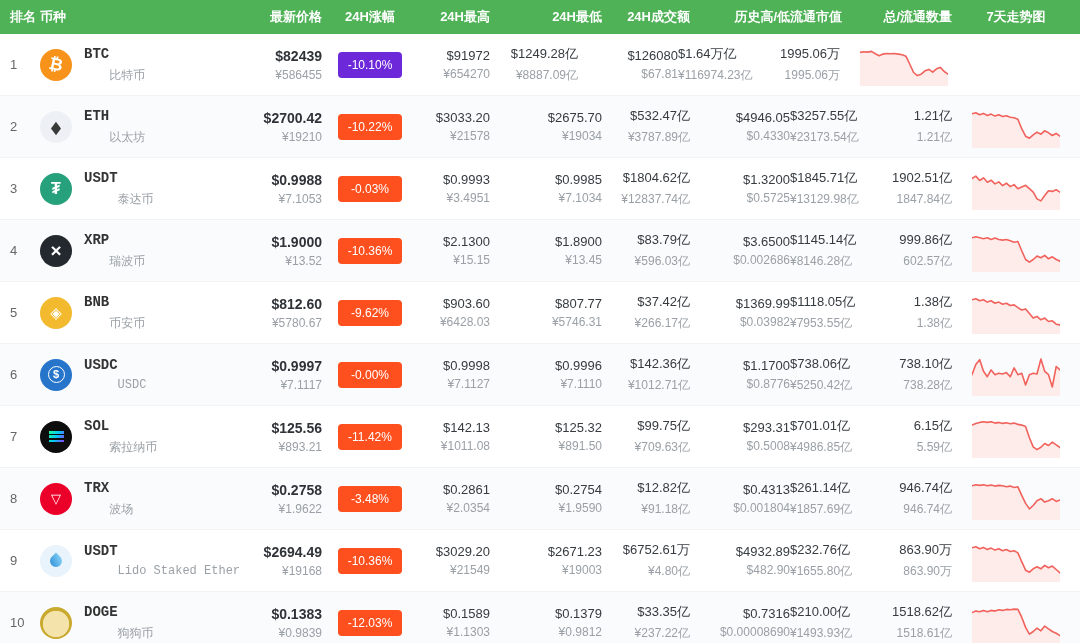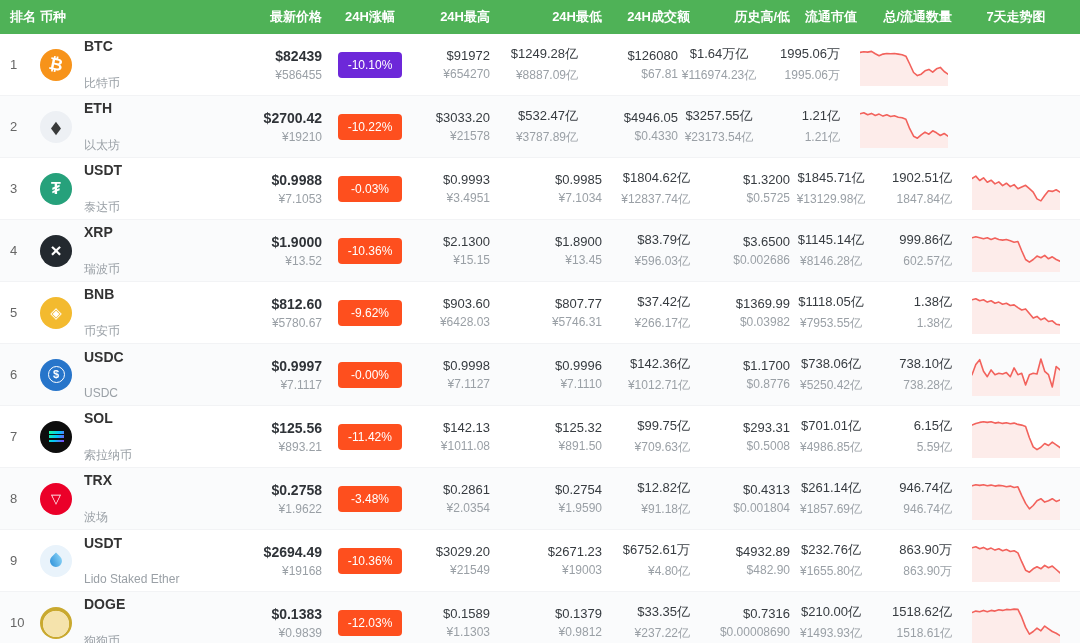--- a/index.html
+++ b/index.html
@@ -15,37 +15,37 @@
   }
   .cell{box-sizing:border-box;flex:none;}
   .c-rank{width:40px;padding-left:10px;text-align:left;}
   .c-coin{width:210px;text-align:left;}
   .c-price{width:72px;text-align:right;}
   .c-change{width:96px;text-align:center;}
   .c-high{width:72px;text-align:right;}
   .c-low{width:112px;text-align:right;}
   .c-vol{width:88px;text-align:right;}
   .c-hist{width:100px;text-align:right;}
-  .c-mcap{width:82px;text-align:center;}
+  .c-mcap{width:82px;text-align:left;}
   .c-qty{width:80px;text-align:right;}
   .c-spark{width:128px;text-align:center;}
   
   .row{
     display:flex;align-items:center;height:61px;background:#fff;
     border-bottom:1px solid #f2f3f5;font-size:13px;color:#3b4045;
   }
   .row.alt{background:#fafbfc;}
   .rank{color:#666;font-size:13px;}
   .c-coin{display:flex;align-items:center;gap:12px;}
   .coin-icon{
     width:32px;height:32px;border-radius:50%;
     display:flex;align-items:center;justify-content:center;flex:none;
   }
   .glyph{display:flex;align-items:center;justify-content:center;line-height:1;}
-  .coin-text{display:flex;flex-direction:column;}
+  .coin-text{display:flex;flex-direction:row;font-family:Liberation Mono, monospace;}
   .sym{font-size:14px;font-weight:bold;color:#333;}
   .cname{font-size:12px;color:#9aa0a6;margin-top:21px;white-space:nowrap;}
   .v1{color:#363b40;font-size:13px;}
   .v1.bold{font-weight:bold;font-size:14px;color:#2f3338;}
   .v2{color:#9aa0a6;font-size:12px;margin-top:4px;}
   .c-change{display:flex;justify-content:center;align-items:center;}
   .badge{
     display:inline-block;background:#fe4f1e;color:#fff;font-size:12px;
     width:64px;padding:6px 0;text-align:center;border-radius:4px;
   }
@@ -154,20 +154,24 @@
       <div class="v1 bold">$2700.42</div>
       <div class="v2">¥19210</div>
     </div>
     <div class="cell c-change">
       <span class="badge" style="background: rgb(254, 79, 30);">-10.22%</span>
     </div>
     <div class="cell c-high">
       <div class="v1">$3033.20</div>
       <div class="v2">¥21578</div>
     </div>
+    <div class="cell c-low">
+      <div class="v1">$2675.70</div>
+      <div class="v2">¥19034</div>
+    </div>
     <div class="cell c-vol">
       <div class="v1">$532.47亿</div>
       <div class="v2">¥3787.89亿</div>
     </div>
     <div class="cell c-hist">
       <div class="v1">$4946.05</div>
       <div class="v2">$0.4330</div>
     </div>
     <div class="cell c-mcap">
       <div class="v1">$3257.55亿</div>

